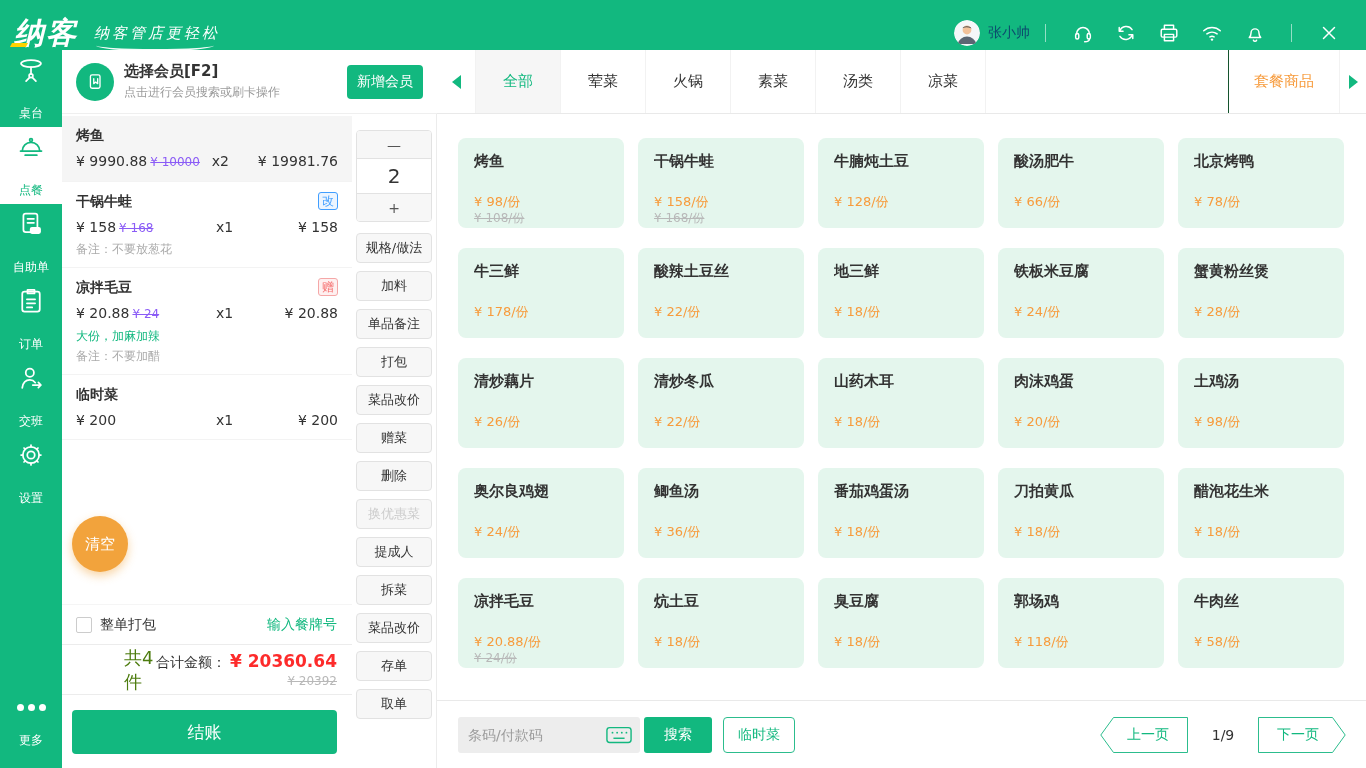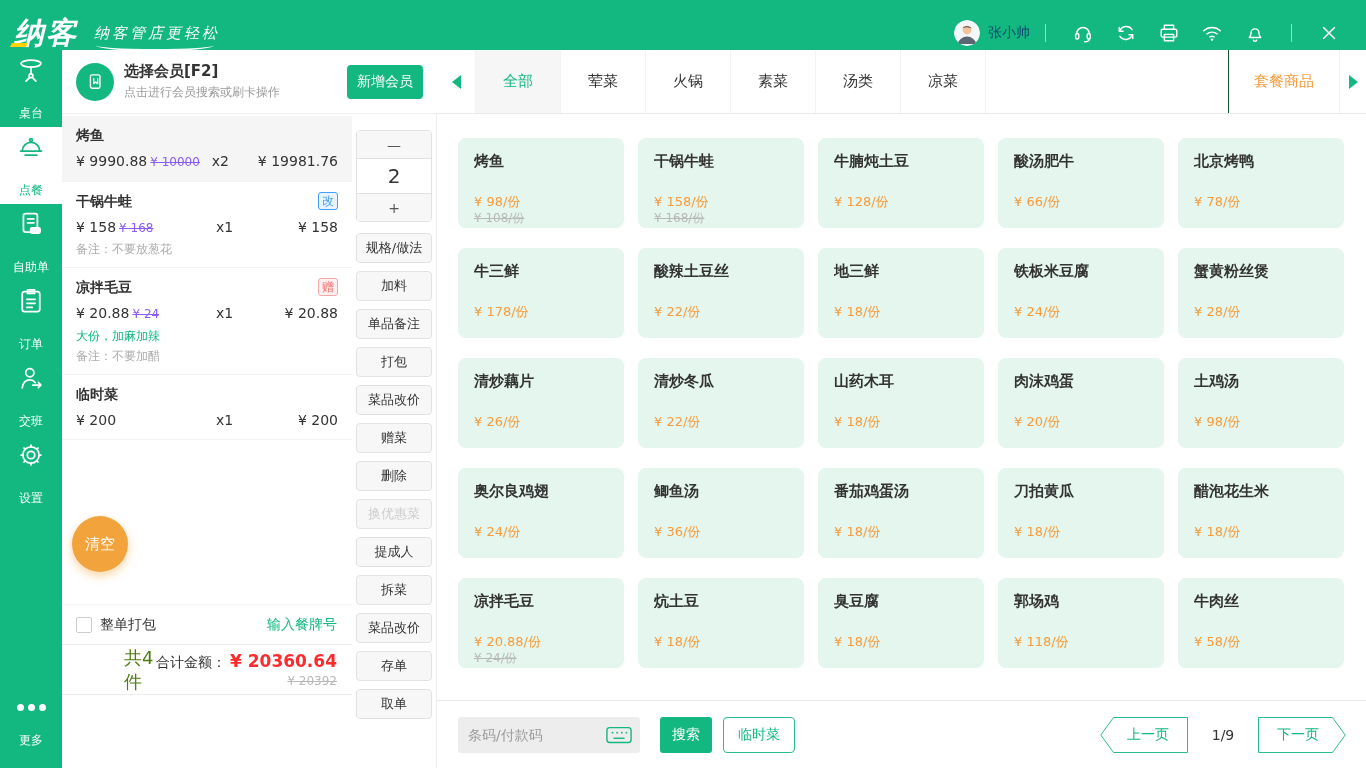--- a/index.html
+++ b/index.html
@@ -137,21 +137,21 @@
   
   .bottombar { position:absolute; left:0; right:0; bottom:0; height:68px; border-top:1px solid #e9e9e9;
                background:#fff; display:flex; align-items:center; padding:0 20px 0 21px; }
   .search-box { width:182px; height:36px; background:#ededed; border-radius:3px; display:flex;
                 align-items:center; padding:0 8px 0 10px; flex:none; }
   .search-input { flex:1; min-width:0; border:none; background:transparent; outline:none; font-size:14px;
                   color:#333; font-family:inherit; }
   .search-input::placeholder { color:#9b9b9b; }
   .kb-icon { flex:none; cursor:pointer; }
   .kb-icon svg { width:26px; height:18px; stroke:#12b87f; fill:none; stroke-width:1.5; display:block; }
-  .search-btn { width:52px; height:36px; margin-left:20px; background:#12b87f; border:none; color:#fff;
+  .search-btn { width:68px; height:36px; margin-left:4px; background:#12b87f; border:none; color:#fff;
                 font-size:14px; border-radius:3px; cursor:pointer; font-family:inherit; flex:none; }
   .temp-dish-btn { height:36px; margin-left:11px; padding:0 14px; background:#fff; border:1px solid #2cbd8d;
                    color:#12b87f; font-size:14px; border-radius:4px; cursor:pointer; font-family:inherit; flex:none; }
   .pager { margin-left:auto; display:flex; align-items:center; }
   .page-btn { position:relative; width:88px; height:36px; cursor:pointer; flex:none; }
   .page-btn svg { position:absolute; inset:0; display:block; }
   .page-btn span { position:absolute; inset:0; display:flex; align-items:center; justify-content:center;
                    color:#12b87f; font-size:14px; }
   .page-btn.prev span { padding-left:8px; }
   .page-btn.next span { padding-right:8px; }
@@ -372,20 +372,21 @@
     <span class="count-label">共4件</span>
     <div class="totals-right">
       <div class="totals-line1">
         <span class="total-label">合计金额：</span>
         <span class="total-value">¥ 20360.64</span>
       </div>
       <div class="total-orig">¥ 20392</div>
     </div>
   </div>
 
+  <button class="checkout-btn">结账</button>
 </div>
 
 <div class="action-col">
   <div class="stepper">
     <div class="stepper-minus">—</div>
     <div class="stepper-value">2</div>
     <div class="stepper-plus">+</div>
   </div>
   <div id="action-buttons" style="display:flex;flex-direction:column;align-items:center;">
       <button class="action-btn">规格/做法</button>

